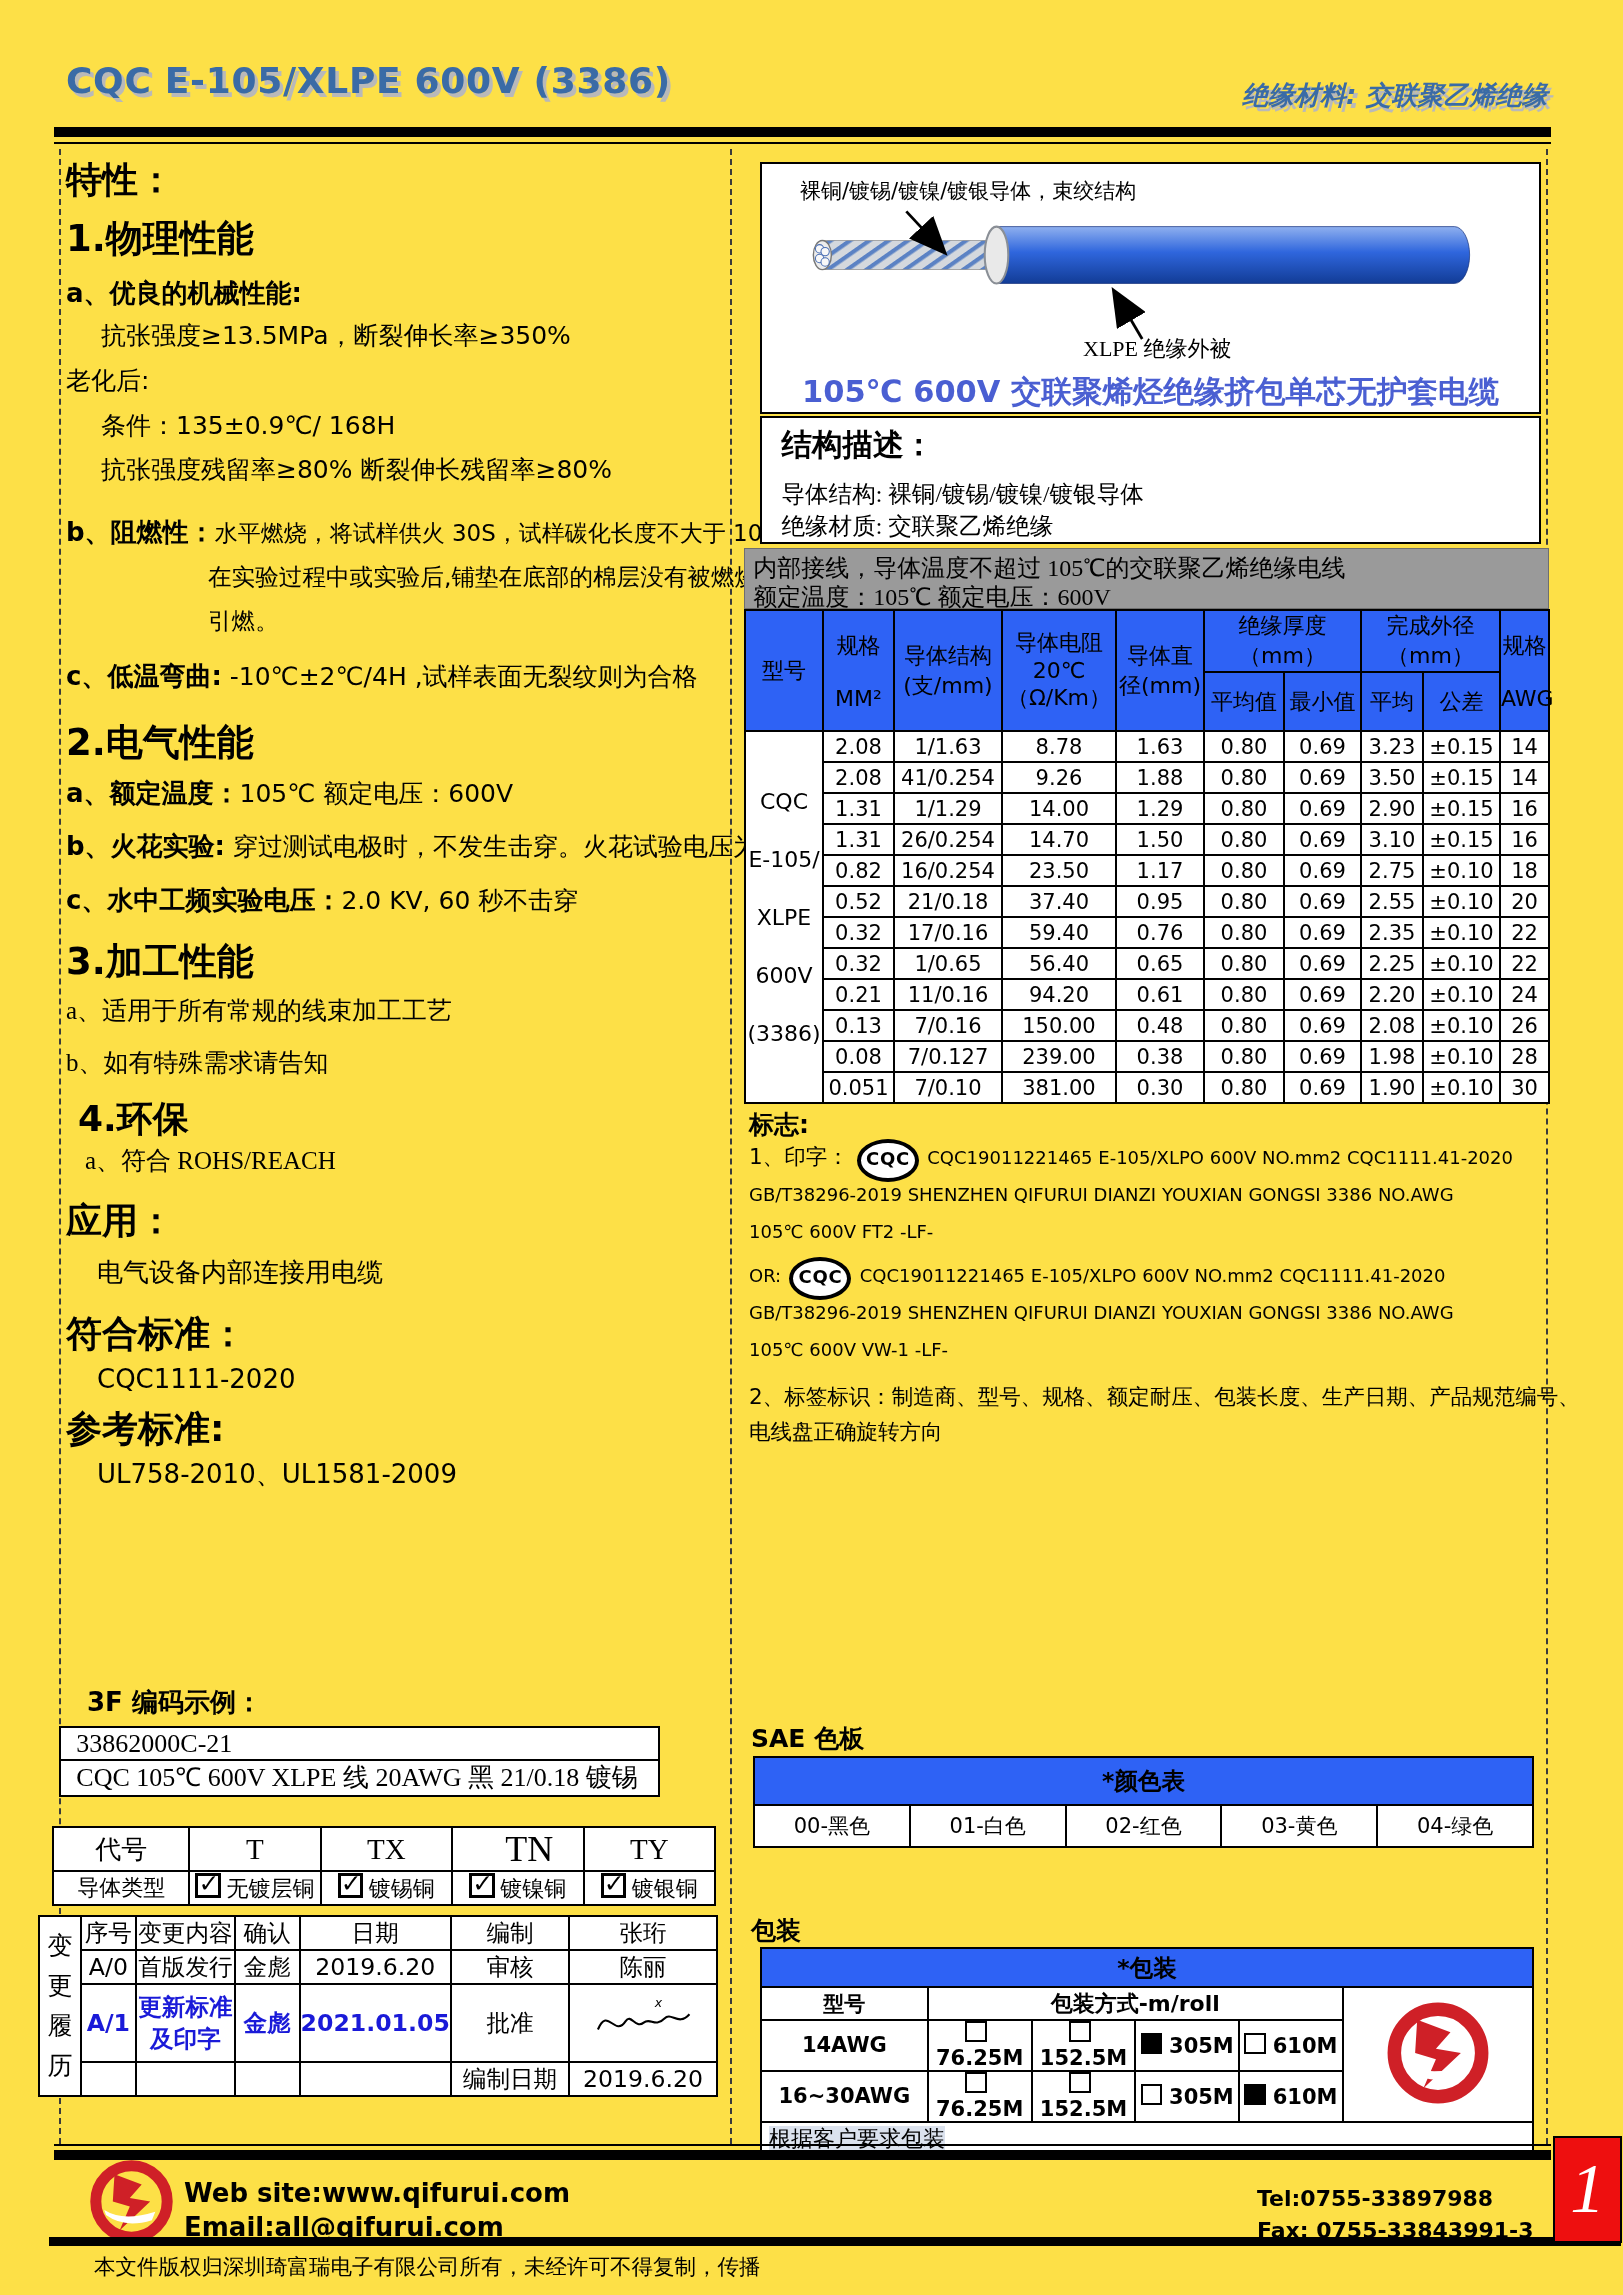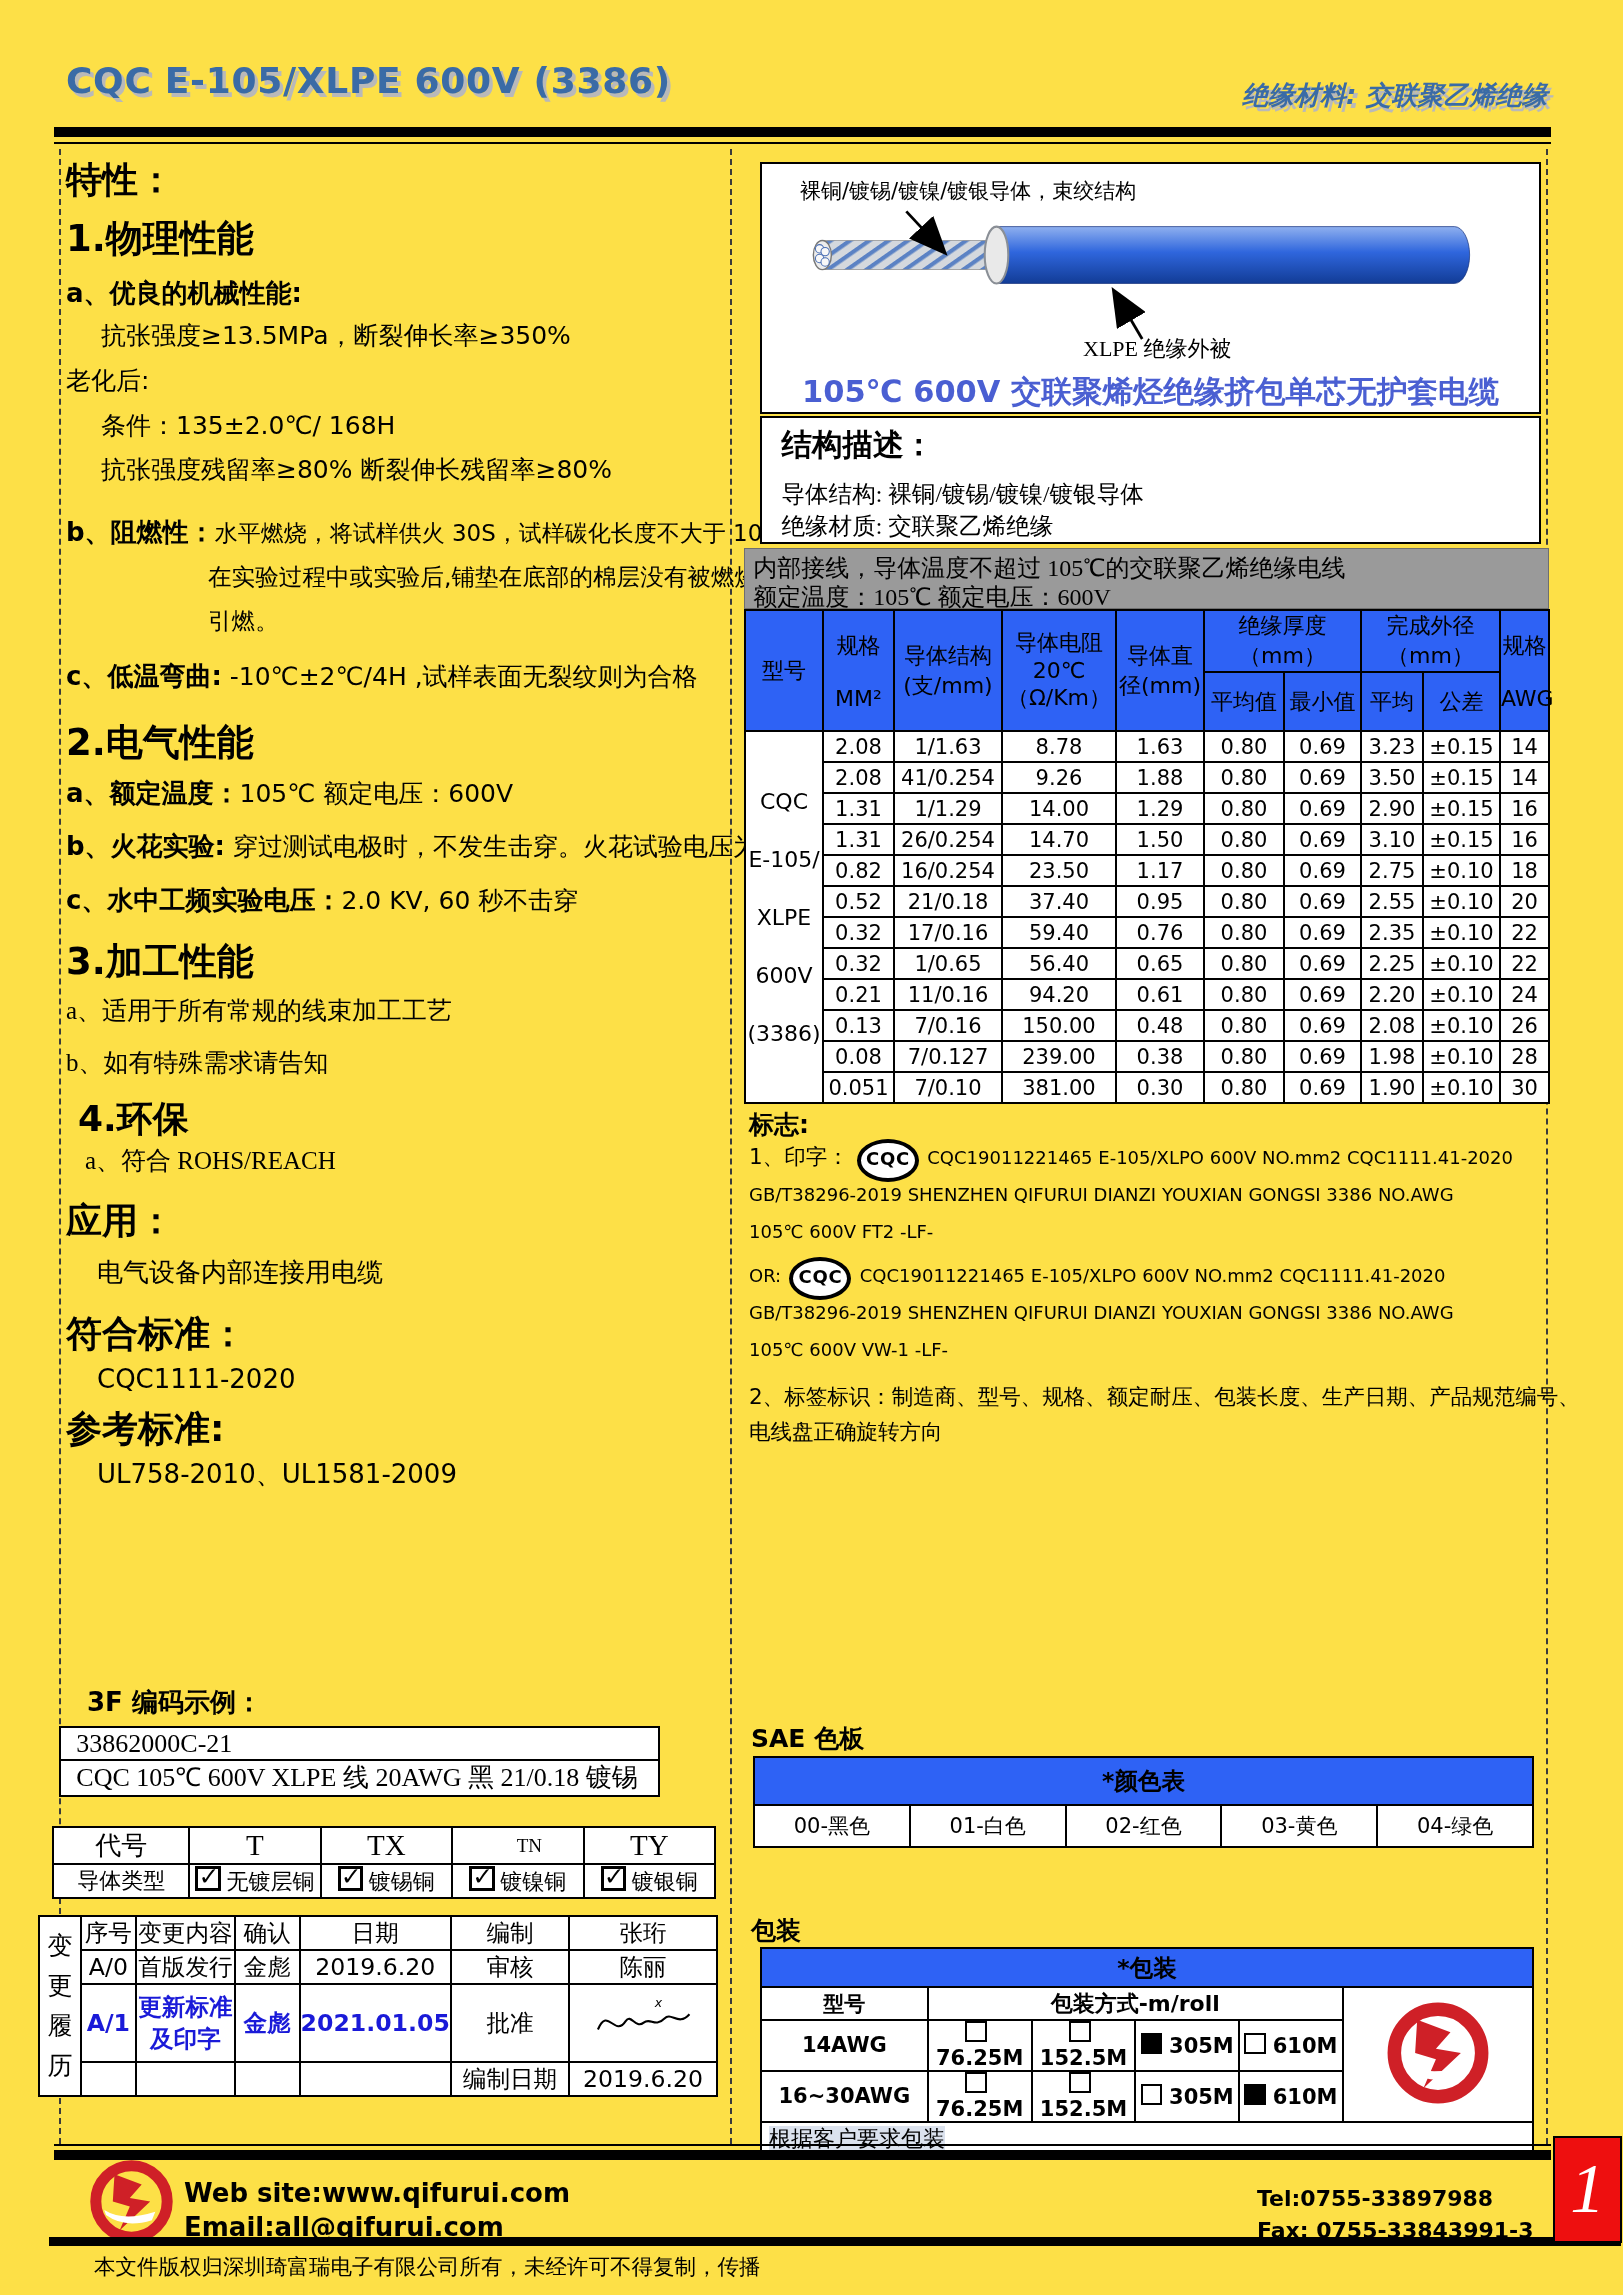--- a/index.html
+++ b/index.html
@@ -55,21 +55,21 @@
 
   <div class="vline" style="left:59px;top:149px;height:1995px;"></div>
   <div class="vline" style="left:730px;top:149px;height:1995px;"></div>
   <div class="vline" style="left:1546px;top:149px;height:1995px;"></div>
 
   <div class="t b" style="left:66px;top:156px;font-size:36px;">特性：</div>
   <div class="t b" style="left:66px;top:214px;font-size:37px;">1.物理性能</div>
   <div class="t b" style="left:66px;top:276px;font-size:26px;">a、优良的机械性能:</div>
   <div class="t" style="left:101px;top:319px;font-size:25px;">抗张强度≥13.5MPa，断裂伸长率≥350%</div>
   <div class="t" style="left:66px;top:364px;font-size:25px;">老化后:</div>
-  <div class="t" style="left:101px;top:409px;font-size:25px;">条件：135±2.0℃/ 168H</div>
+  <div class="t" style="left:101px;top:409px;font-size:25px;">条件：135±0.9℃/ 168H</div>
   <div class="t" style="left:101px;top:453px;font-size:25px;">抗张强度残留率≥80%  断裂伸长残留率≥80%</div>
   <div class="t" style="left:66px;top:515px;font-size:23px;">
     <span class="b" style="font-size:26px;">b、阻燃性：</span><span>水平燃烧，将试样供火 30S，试样碳化长度不大于 100mm,</span>
   </div>
   <div class="t" style="left:208px;top:561px;font-size:23.6px;">在实验过程中或实验后,铺垫在底部的棉层没有被燃烧的滴落物</div>
   <div class="t" style="left:208px;top:605px;font-size:23.6px;">引燃。</div>
   <div class="t" style="left:66px;top:659px;font-size:25px;">
     <span class="b" style="font-size:26px;">c、低温弯曲:</span> <span>-10℃±2℃/4H ,试样表面无裂纹则为合格</span>
   </div>
   <div class="t b" style="left:66px;top:718px;font-size:37px;">2.电气性能</div>
@@ -106,21 +106,21 @@
         <col style="width:132px">
         <col style="width:132px">
         <col style="width:132px">
         <col style="width:132px">
       </colgroup>
     <tbody>
         <tr style="height:33px;">
       <td style="font-size:26px;">代号</td>
       <td class="serif" style="font-size:29px;">T</td>
       <td class="serif" style="font-size:29px;">TX</td>
-      <td class="serif" style="font-size:19px;padding-left:23px;">TN</td>
+      <td class="serif" style="font-size:36px;padding-left:23px;">TN</td>
       <td class="serif" style="font-size:29px;">TY</td>
     </tr>
     <tr style="height:34px;font-size:22px;">
       <td>导体类型</td>
       <td><span class="cb"></span><span>无镀层铜</span></td>
       <td><span class="cb"></span><span>镀锡铜</span></td>
       <td><span class="cb"></span><span>镀镍铜</span></td>
       <td><span class="cb"></span><span>镀银铜</span></td>
     </tr>
   </tbody>

